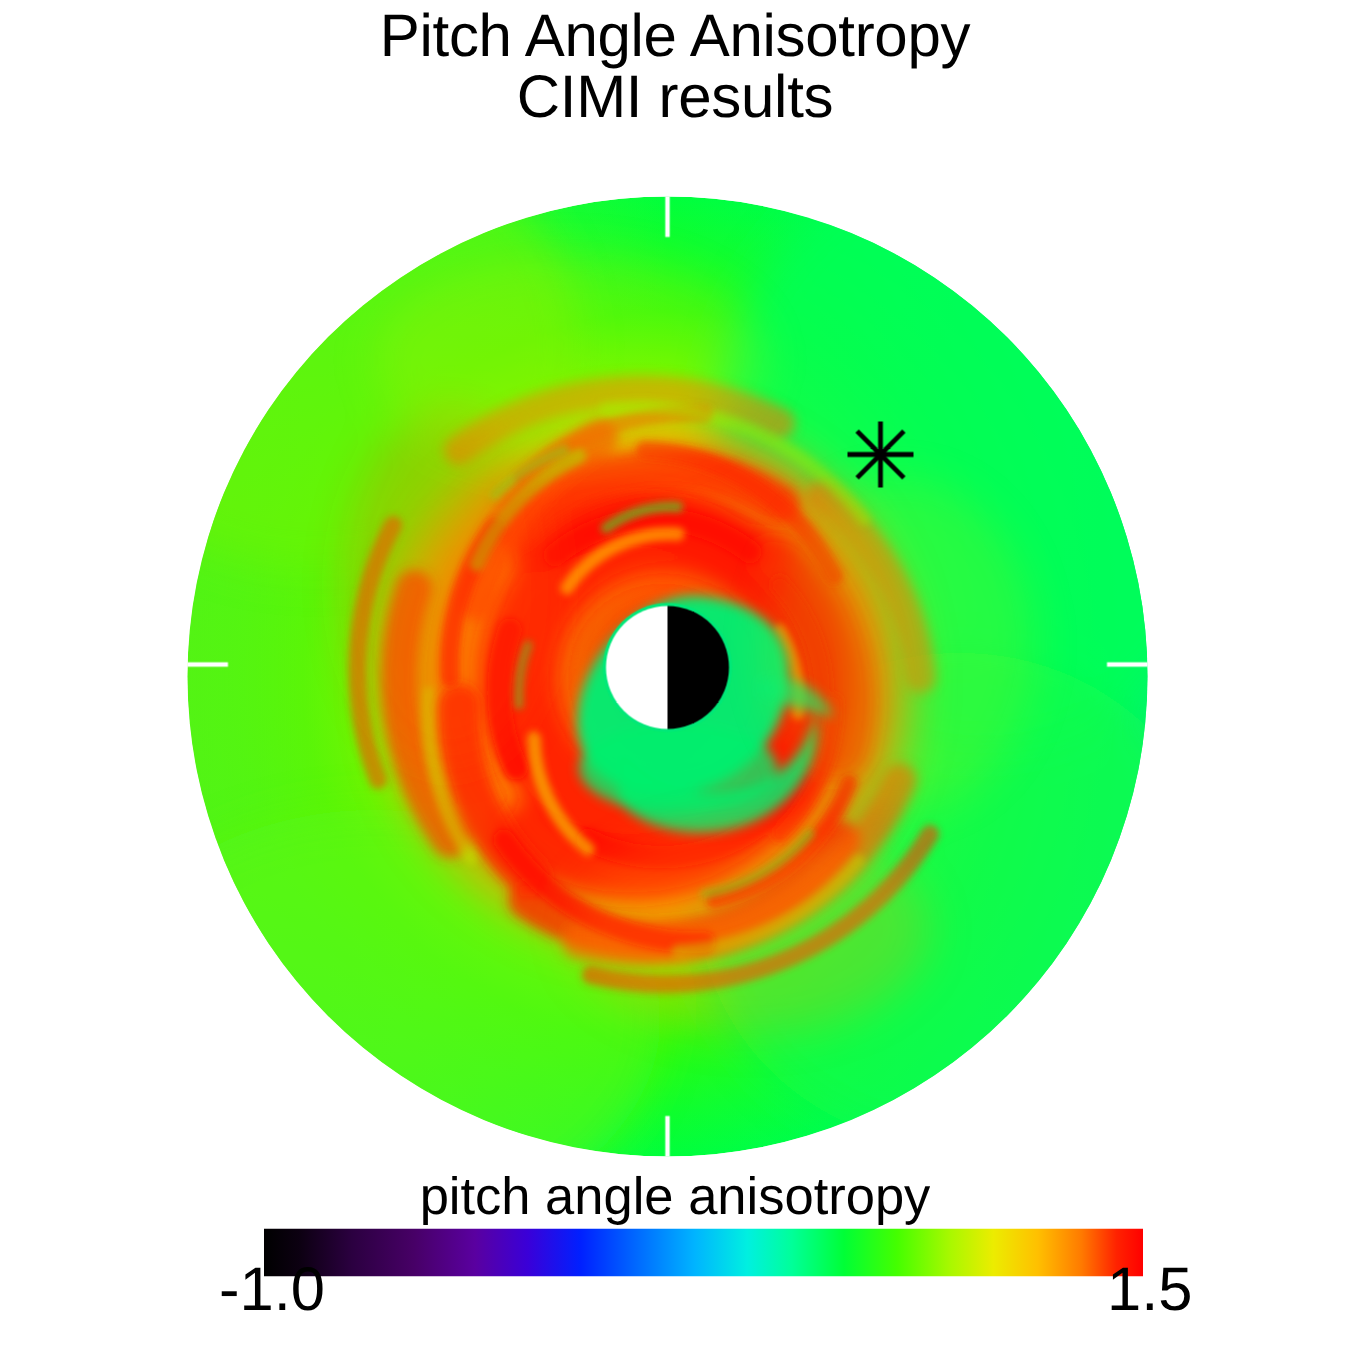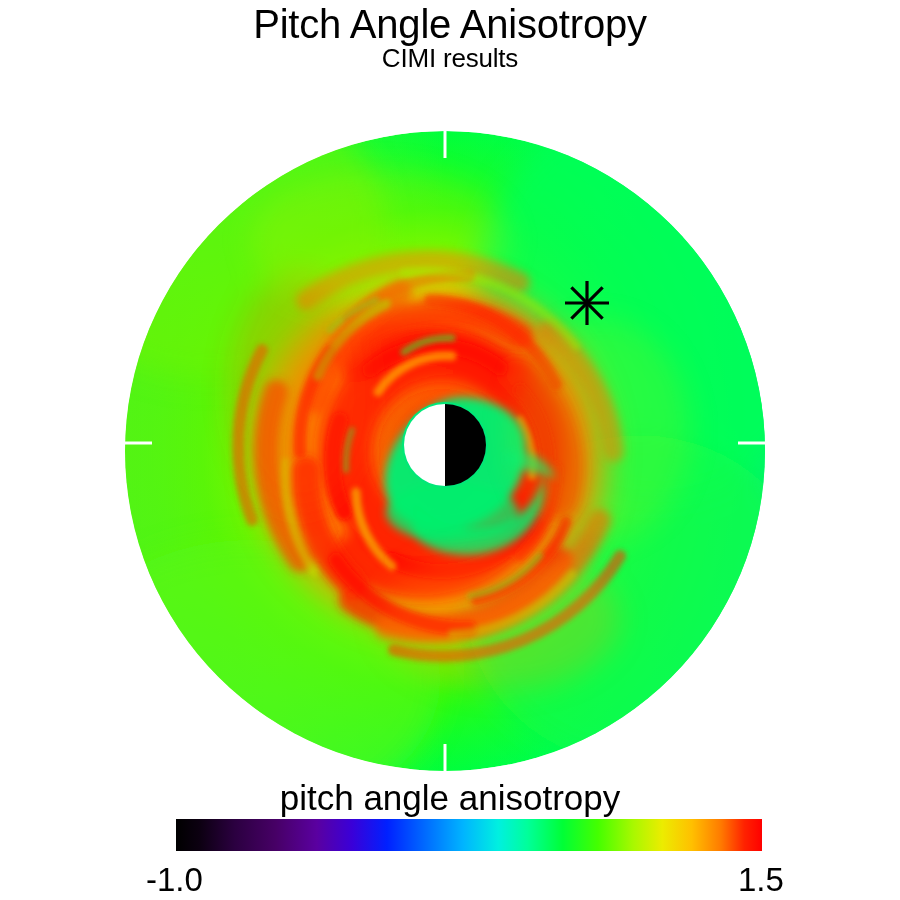--- a/index.html
+++ b/index.html
@@ -34,21 +34,21 @@
     text-align: center;
     line-height: 1.02;
   }
   .title-line1 {
     font-size: 40px;
     letter-spacing: -0.2px;
     color: #000;
     white-space: nowrap;
   }
   .title-line2 {
-    font-size: 26px;
+    font-size: 40px;
     letter-spacing: -0.2px;
     color: #000;
     white-space: nowrap;
   }
 
   
   #plot-area {
     position: absolute;
     left: 0;
     top: 0;
@@ -75,22 +75,22 @@
   }
   #colorbar {
     position: absolute;
     left: 176px;
     top: 819px;
     width: 586px;
     height: 32px;
   }
   .cbar-tick {
     position: absolute;
-    top: 861px;
-    font-size: 33px;
+    top: 836px;
+    font-size: 41px;
     color: #000;
     white-space: nowrap;
   }
   .cbar-tick.left  { left: 146px; }
   .cbar-tick.right { left: 738px; }
 </style>
 </head>
 <body>
 
 <div id="page">

